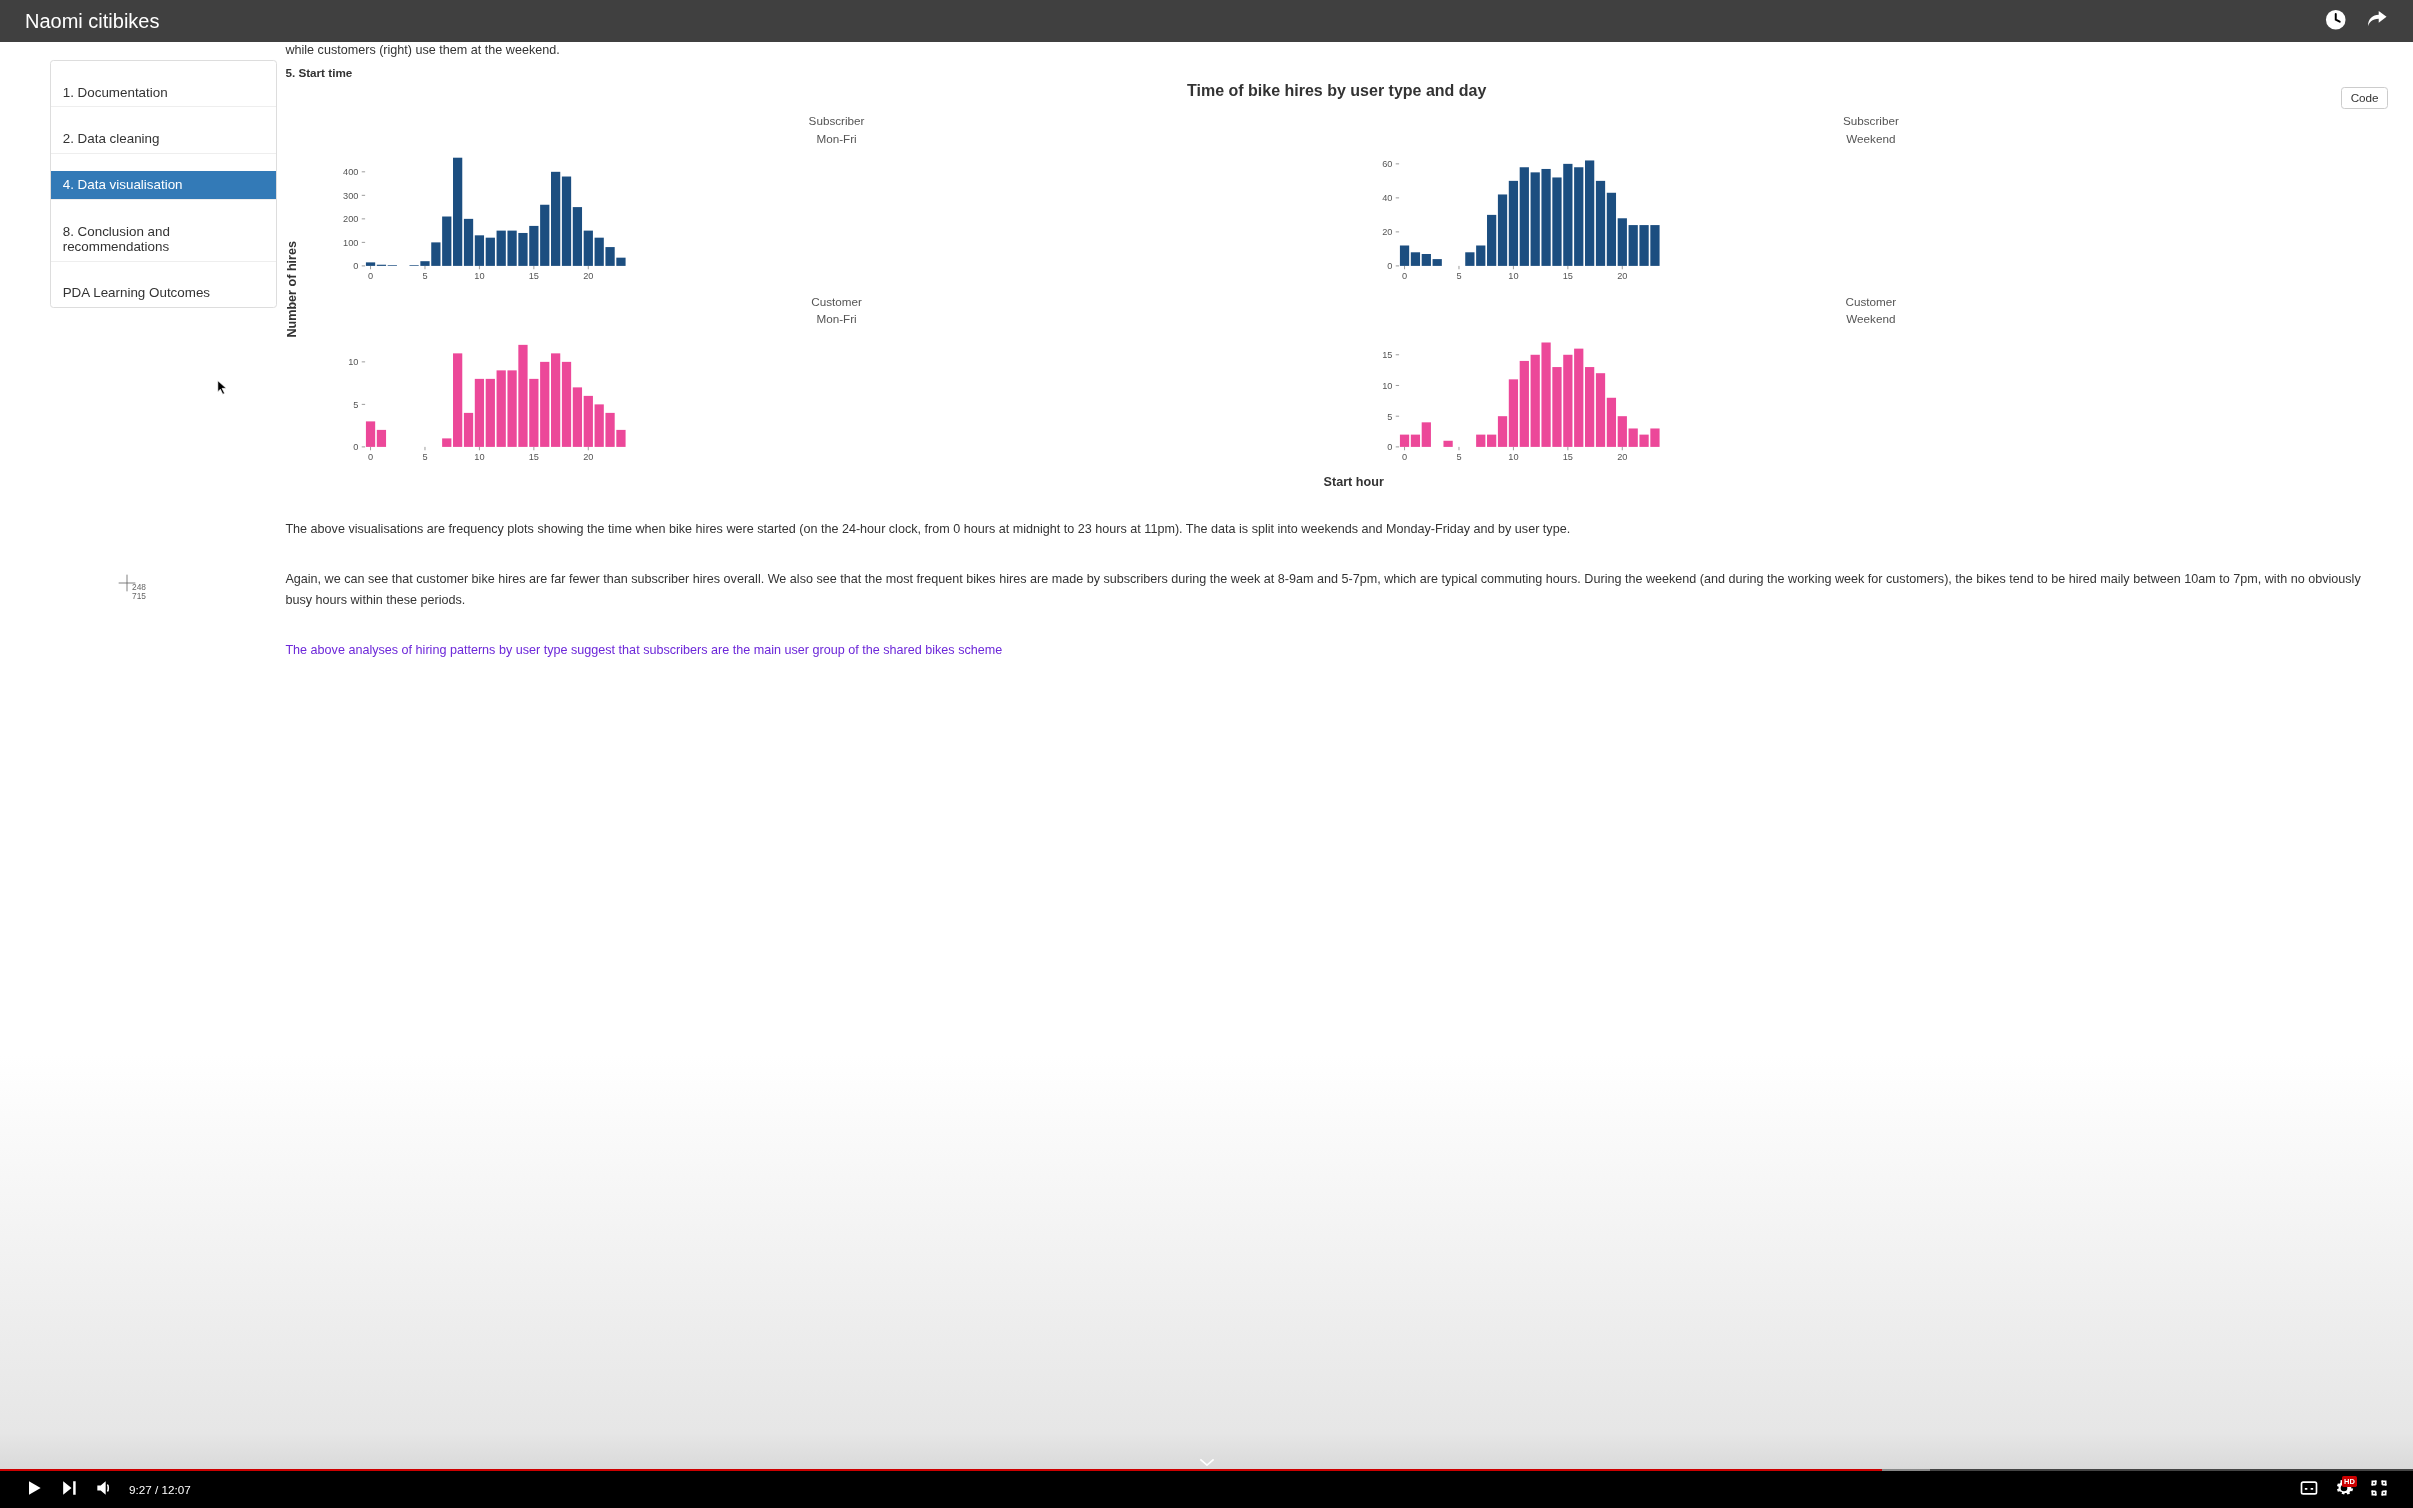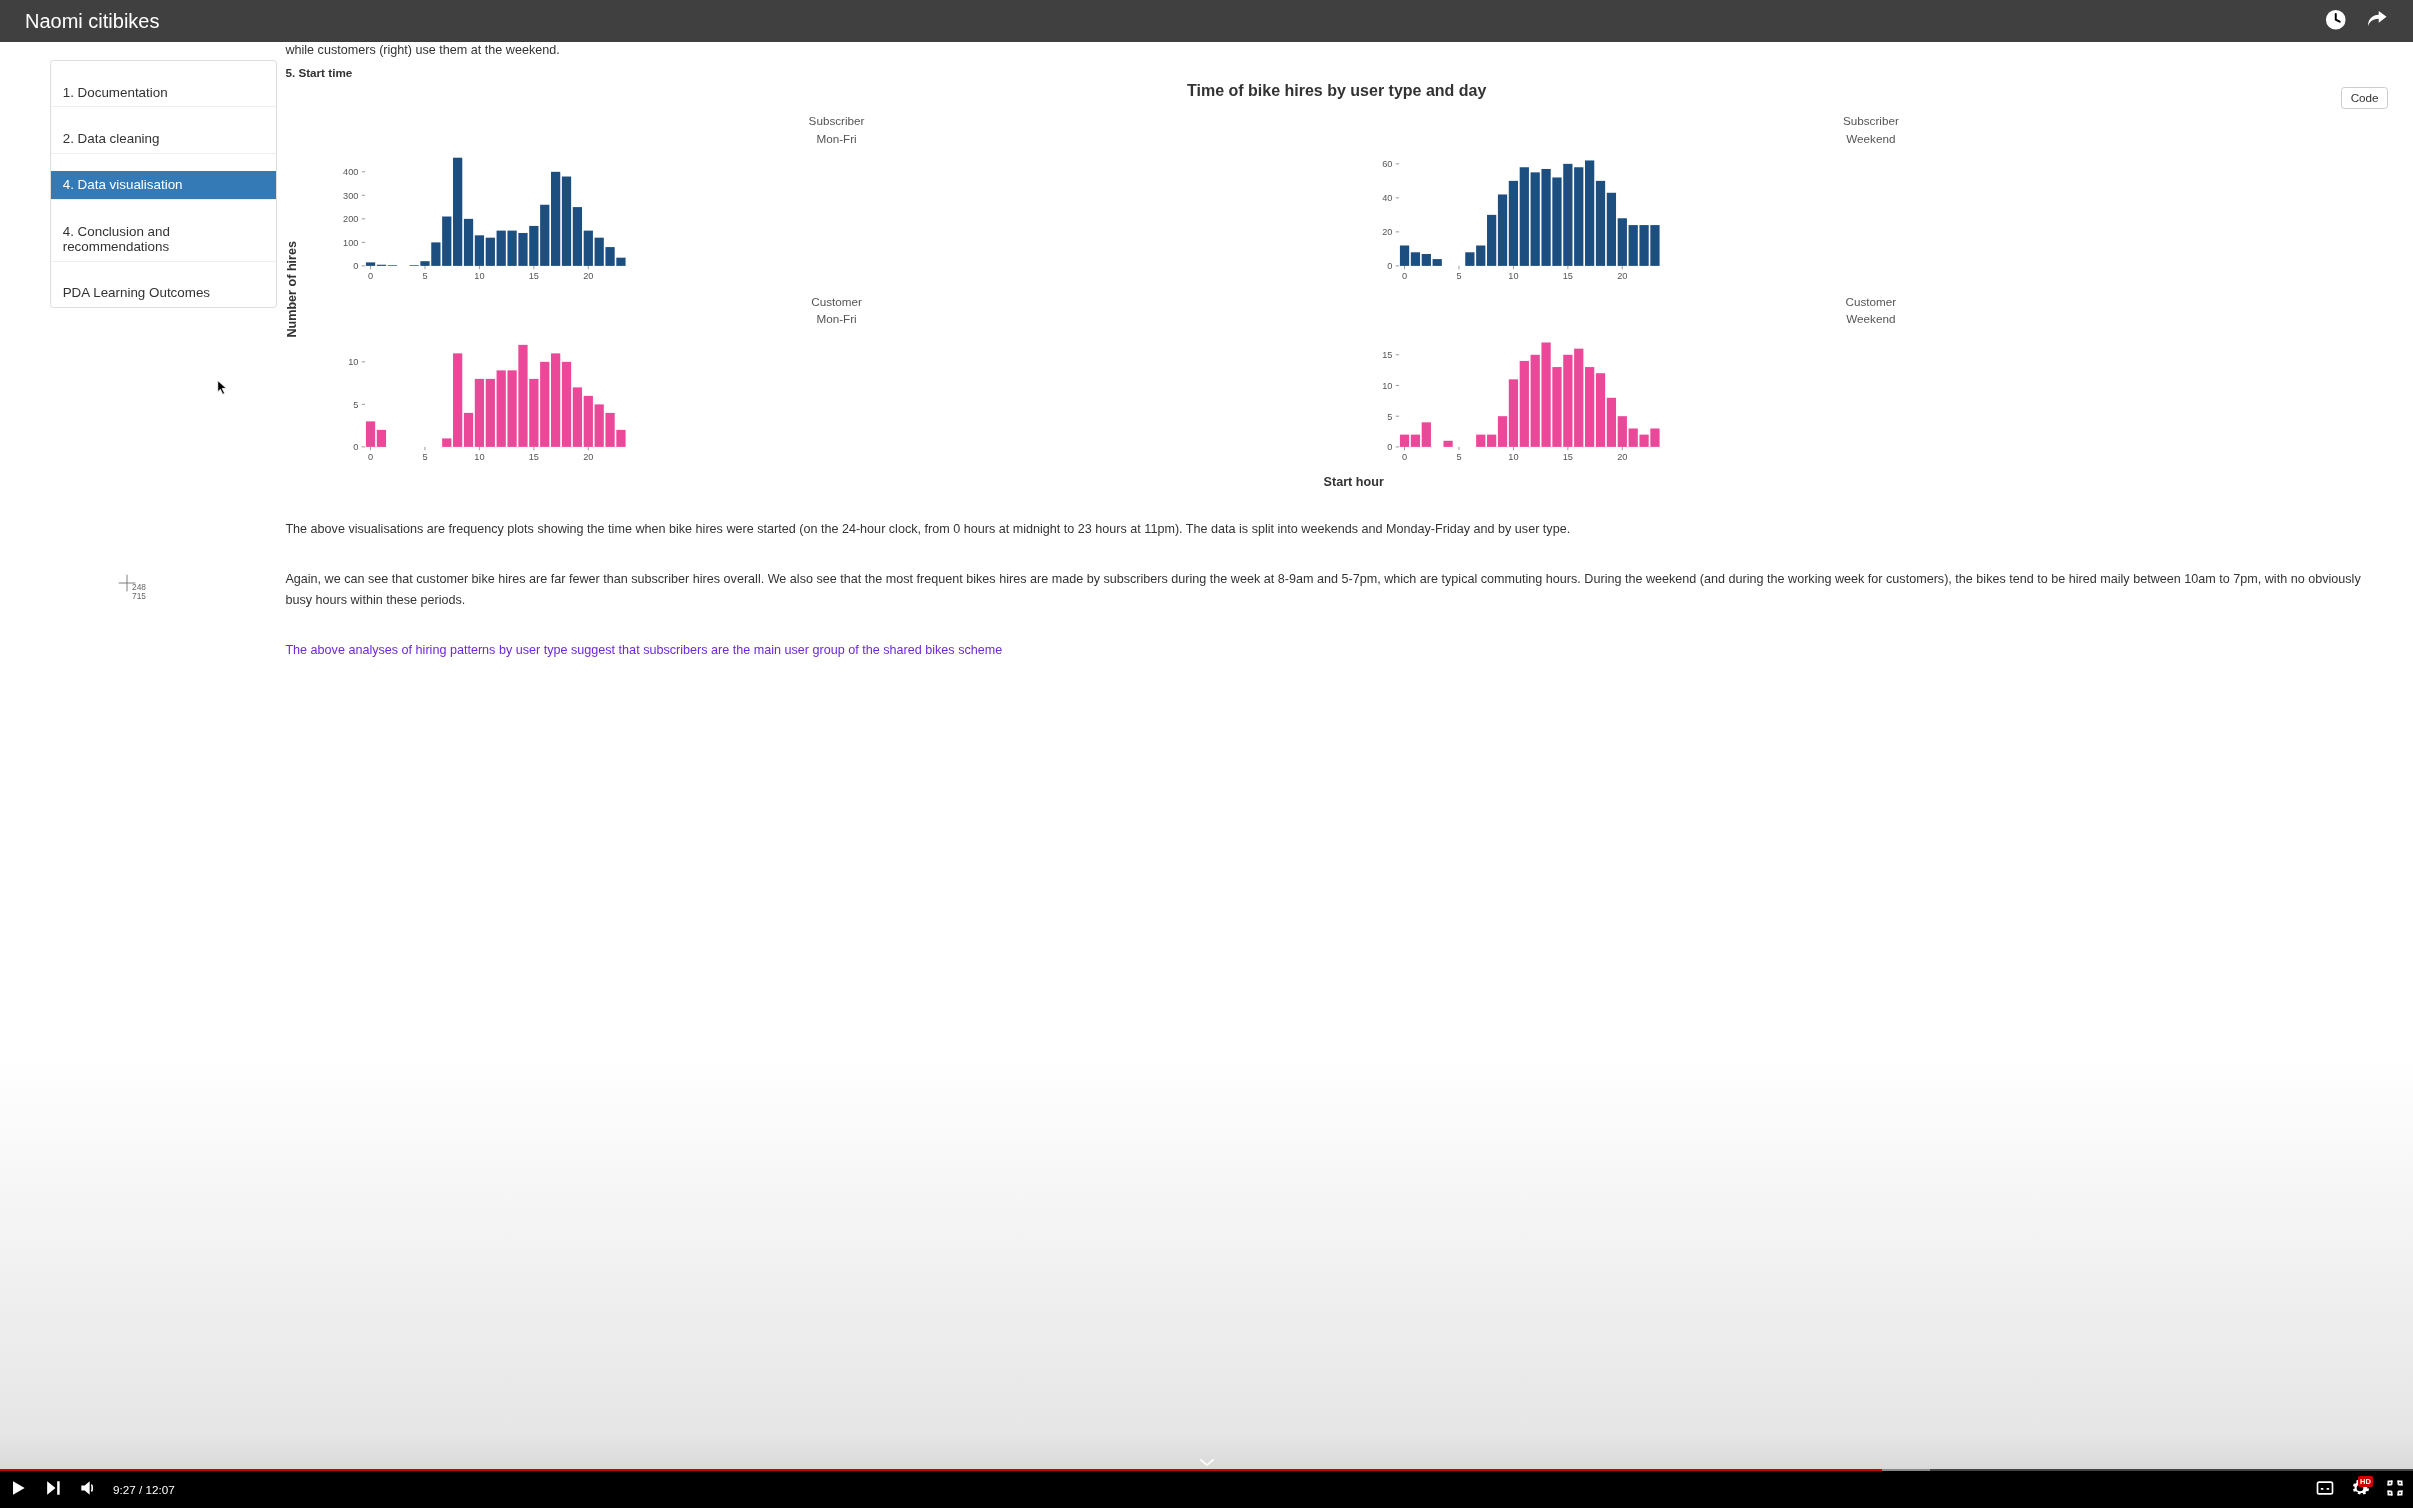--- a/index.html
+++ b/index.html
@@ -41,21 +41,21 @@
 
   
   .crosshair { position: absolute; left: 117px; top: 573px; pointer-events: none; color: #666; font-size: 8.4px; }
   .crosshair svg { width: 20px; height: 20px; stroke: #666; }
 
   
   .yt-bottom { position: absolute; left: 0; right: 0; bottom: 0; background: #000; z-index: 60; }
   .progress { height: 2.5px; background: #444; position: relative; }
   .progress-played { position: absolute; left: 0; top: 0; bottom: 0; background: #cc0000; }
   .progress-buffered { position: absolute; left: 0; top: 0; bottom: 0; background: #888; }
-  .controls { display: flex; align-items: center; height: 37px; padding: 0 8px; }
+  .controls { display: flex; align-items: center; height: 37px; padding: 0 24px; }
   .controls-left, .controls-right { display: flex; align-items: center; gap: 15px; }
   .controls-right { margin-left: auto; text-align: right; }
   .controls svg { width: 20px; height: 20px; fill: #fff; }
   .time { color: #fff; font-size: 11.7px; }
   .chapter-caret { position: absolute; left: 50%; bottom: 37px; transform: translateX(-50%); }
   .chapter-caret svg { width: 17px; height: 11.7px; fill: #fff; }
   .hd-badge { background: #cc0000; color: #fff; font-size: 7.5px; font-weight: bold; padding: 0.8px 2.5px; border-radius: 1.7px; position: absolute; top: -1.7px; right: -3.4px; }
   .settings-wrap { position: relative; }
 
   .cursor { position: absolute; left: 217px; top: 380px; z-index: 55; }
@@ -82,21 +82,21 @@
       </span>
     </div>
   </div>
 
   <div class="doc">
     <div class="sidebar">
       <div class="toc" id="toc">
           <div class="toc-item">1. Documentation</div>
           <div class="toc-item">2. Data cleaning</div>
           <div class="toc-item active">4. Data visualisation</div>
-          <div class="toc-item">4. Conclusion and recommendations</div>
+          <div class="toc-item">8. Conclusion and recommendations</div>
           <div class="toc-item">PDA Learning Outcomes</div>
         </div>
     </div>
 
     <div class="main">
       <p class="lead">while customers (right) use them at the weekend.</p>
       <p class="section-h">5. Start time</p>
       <button class="code-btn">Code</button>
 
       <div class="chart-block">

